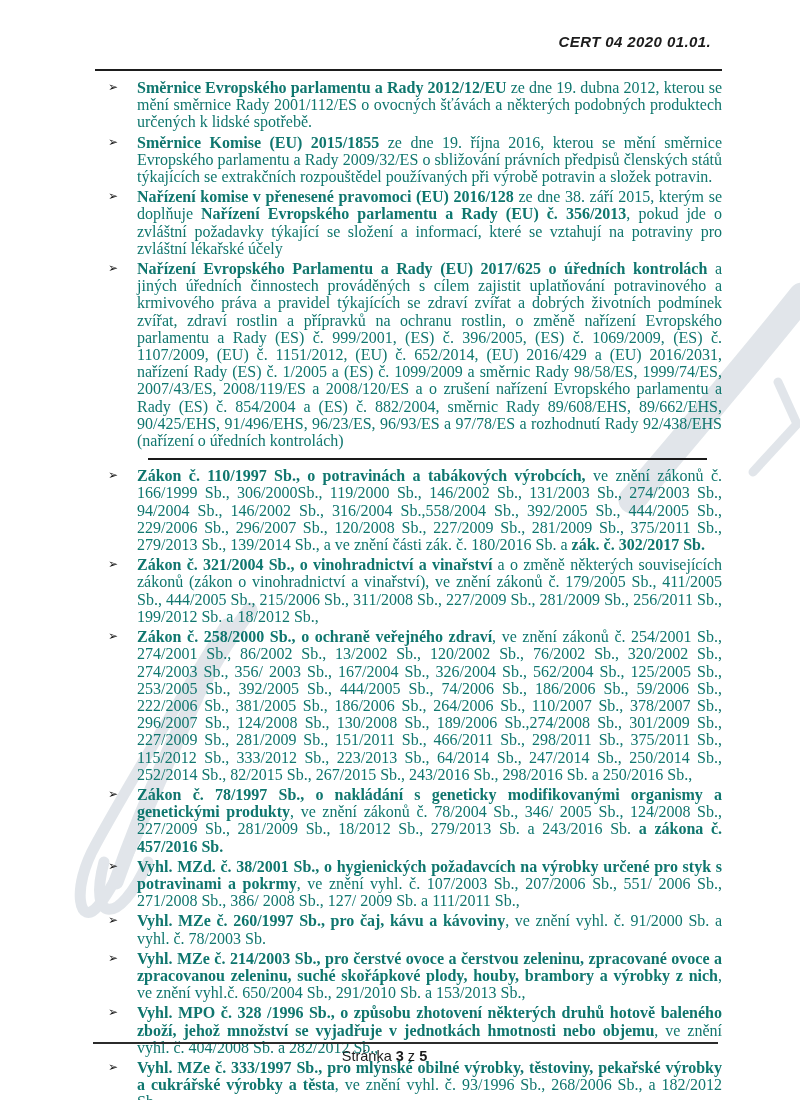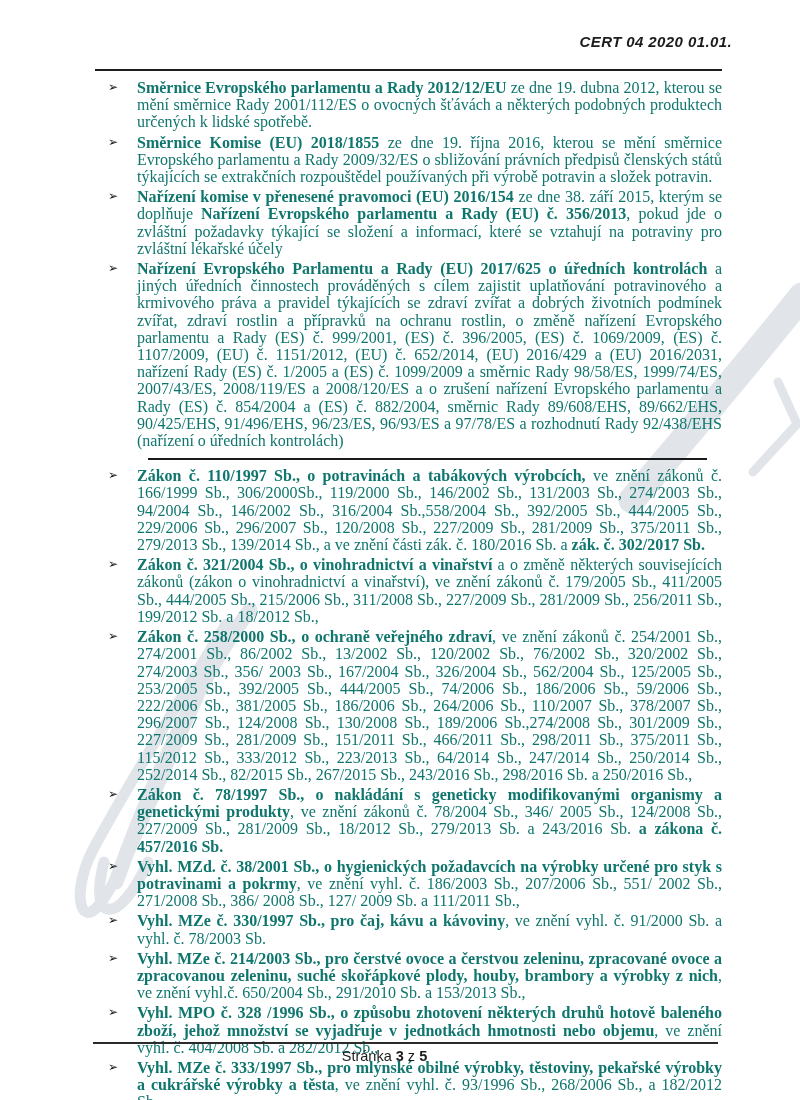--- a/index.html
+++ b/index.html
@@ -9,21 +9,21 @@
     position:relative;
     font-family:"Liberation Serif","DejaVu Serif",serif;
     color:#161616;
     overflow:hidden;
   }
   .page{position:absolute;inset:0;}
   .watermark{position:absolute;inset:0;z-index:0;pointer-events:none;}
   .content{position:absolute;inset:0;z-index:1;}
 
   .header-code{
-    position:absolute;top:33px;right:68px;
+    position:absolute;top:33px;right:89px;
     font-family:"Liberation Sans","DejaVu Sans",sans-serif;
     font-style:italic;font-weight:600;
     font-size:15px;letter-spacing:.4px;color:#1c1c1c;
   }
   .rule{position:absolute;height:2px;background:#1d1d1d;}
   .rule-header{top:69px;left:95px;width:627px;}
   .rule-footer{top:1042px;left:93px;width:625px;background:#2b2b2b;}
 
   .lists{position:absolute;top:79px;left:95px;width:627px;}
 
@@ -75,25 +75,25 @@
     <div class="rule rule-header"></div>
 
     <div class="lists">
       <div>
           <div class="li">
             <span class="bullet">➢</span>
             <div class="li-text"><b>Směrnice Evropského parlamentu a Rady 2012/12/EU</b><span> ze dne 19. dubna 2012, kterou se mění směrnice Rady 2001/112/ES o ovocných šťávách a některých podobných produktech určených k lidské spotřebě.</span></div>
           </div>
           <div class="li">
             <span class="bullet">➢</span>
-            <div class="li-text"><b>Směrnice Komise (EU) 2018/1855</b><span> ze dne 19. října 2016, kterou se mění směrnice Evropského parlamentu a Rady 2009/32/ES o sbližování právních předpisů členských států týkajících se extrakčních rozpouštědel používaných při výrobě potravin a složek potravin.</span></div>
+            <div class="li-text"><b>Směrnice Komise (EU) 2015/1855</b><span> ze dne 19. října 2016, kterou se mění směrnice Evropského parlamentu a Rady 2009/32/ES o sbližování právních předpisů členských států týkajících se extrakčních rozpouštědel používaných při výrobě potravin a složek potravin.</span></div>
           </div>
           <div class="li">
             <span class="bullet">➢</span>
-            <div class="li-text"><b>Nařízení komise v přenesené pravomoci (EU) 2016/154</b><span> ze dne 38. září 2015, kterým se doplňuje </span><b>Nařízení Evropského parlamentu a Rady (EU) č. 356/2013</b><span>, pokud jde o zvláštní požadavky týkající se složení a informací, které se vztahují na potraviny pro zvláštní lékařské účely</span></div>
+            <div class="li-text"><b>Nařízení komise v přenesené pravomoci (EU) 2016/128</b><span> ze dne 38. září 2015, kterým se doplňuje </span><b>Nařízení Evropského parlamentu a Rady (EU) č. 356/2013</b><span>, pokud jde o zvláštní požadavky týkající se složení a informací, které se vztahují na potraviny pro zvláštní lékařské účely</span></div>
           </div>
           <div class="li">
             <span class="bullet">➢</span>
             <div class="li-text"><b>Nařízení Evropského Parlamentu a Rady (EU) 2017/625 o úředních kontrolách</b><span> a jiných úředních činnostech prováděných s cílem zajistit uplatňování potravinového a krmivového práva a pravidel týkajících se zdraví zvířat a dobrých životních podmínek zvířat, zdraví rostlin a přípravků na ochranu rostlin, o změně nařízení Evropského parlamentu a Rady (ES) č. 999/2001, (ES) č. 396/2005, (ES) č. 1069/2009, (ES) č. 1107/2009, (EU) č. 1151/2012, (EU) č. 652/2014, (EU) 2016/429 a (EU) 2016/2031, nařízení Rady (ES) č. 1/2005 a (ES) č. 1099/2009 a směrnic Rady 98/58/ES, 1999/74/ES, 2007/43/ES, 2008/119/ES a 2008/120/ES a o zrušení nařízení Evropského parlamentu a Rady (ES) č. 854/2004 a (ES) č. 882/2004, směrnic Rady 89/608/EHS, 89/662/EHS, 90/425/EHS, 91/496/EHS, 96/23/ES, 96/93/ES a 97/78/ES a rozhodnutí Rady 92/438/EHS (nařízení o úředních kontrolách)</span></div>
           </div>
         </div>
       <div class="section-divider"></div>
       <div>
           <div class="li">
             <span class="bullet">➢</span>
@@ -106,25 +106,25 @@
           <div class="li">
             <span class="bullet">➢</span>
             <div class="li-text"><b>Zákon č. 258/2000 Sb., o ochraně veřejného zdraví</b><span>, ve znění zákonů č. 254/2001 Sb., 274/2001 Sb., 86/2002 Sb., 13/2002 Sb., 120/2002 Sb., 76/2002 Sb., 320/2002 Sb., 274/2003 Sb.,  356/ 2003 Sb., 167/2004 Sb., 326/2004 Sb.,  562/2004 Sb., 125/2005 Sb., 253/2005 Sb., 392/2005 Sb.,  444/2005 Sb., 74/2006 Sb., 186/2006 Sb., 59/2006 Sb., 222/2006 Sb., 381/2005 Sb., 186/2006 Sb., 264/2006 Sb., 110/2007 Sb., 378/2007 Sb.,  296/2007 Sb., 124/2008 Sb., 130/2008 Sb., 189/2006 Sb.,274/2008 Sb., 301/2009 Sb., 227/2009 Sb., 281/2009 Sb., 151/2011 Sb., 466/2011 Sb., 298/2011 Sb., 375/2011 Sb., 115/2012 Sb., 333/2012 Sb., 223/2013 Sb., 64/2014 Sb., 247/2014 Sb., 250/2014 Sb., 252/2014 Sb., 82/2015 Sb., 267/2015 Sb., 243/2016 Sb., 298/2016 Sb. a 250/2016 Sb.,</span></div>
           </div>
           <div class="li">
             <span class="bullet">➢</span>
             <div class="li-text"><b>Zákon č. 78/1997 Sb., o nakládání s geneticky modifikovanými organismy a genetickými produkty</b><span>, ve znění zákonů č. 78/2004 Sb., 346/ 2005 Sb., 124/2008 Sb., 227/2009 Sb., 281/2009 Sb., 18/2012 Sb., 279/2013 Sb. a 243/2016 Sb. </span><b>a zákona č. 457/2016 Sb.</b></div>
           </div>
           <div class="li">
             <span class="bullet">➢</span>
-            <div class="li-text"><b>Vyhl. MZd. č. 38/2001 Sb., o hygienických požadavcích na výrobky určené pro styk s potravinami a pokrmy</b><span>, ve znění vyhl. č. 186/2003 Sb., 207/2006 Sb., 551/ 2002 Sb., 271/2008 Sb., 386/ 2008 Sb., 127/ 2009 Sb. a  111/2011 Sb.,</span></div>
+            <div class="li-text"><b>Vyhl. MZd. č. 38/2001 Sb., o hygienických požadavcích na výrobky určené pro styk s potravinami a pokrmy</b><span>, ve znění vyhl. č. 107/2003 Sb., 207/2006 Sb., 551/ 2006 Sb., 271/2008 Sb., 386/ 2008 Sb., 127/ 2009 Sb. a  111/2011 Sb.,</span></div>
           </div>
           <div class="li">
             <span class="bullet">➢</span>
-            <div class="li-text"><b>Vyhl. MZe č. 330/1997 Sb., pro čaj, kávu a kávoviny</b><span>, ve znění vyhl. č. 91/2000 Sb. a vyhl. č. 78/2003 Sb.</span></div>
+            <div class="li-text"><b>Vyhl. MZe č. 260/1997 Sb., pro čaj, kávu a kávoviny</b><span>, ve znění vyhl. č. 91/2000 Sb. a vyhl. č. 78/2003 Sb.</span></div>
           </div>
           <div class="li">
             <span class="bullet">➢</span>
             <div class="li-text"><b>Vyhl. MZe č. 214/2003 Sb., pro čerstvé ovoce a čerstvou zeleninu, zpracované ovoce a zpracovanou zeleninu, suché skořápkové plody, houby, brambory a výrobky z nich</b><span>, ve znění vyhl.č. 650/2004 Sb., 291/2010 Sb. a 153/2013 Sb.,</span></div>
           </div>
           <div class="li">
             <span class="bullet">➢</span>
             <div class="li-text"><b>Vyhl. MPO č. 328 /1996 Sb., o způsobu zhotovení některých druhů hotově baleného zboží, jehož množství se vyjadřuje v jednotkách hmotnosti nebo objemu</b><span>, ve znění vyhl. č. 404/2008 Sb. a 282/2012 Sb.,</span></div>
           </div>
           <div class="li">

